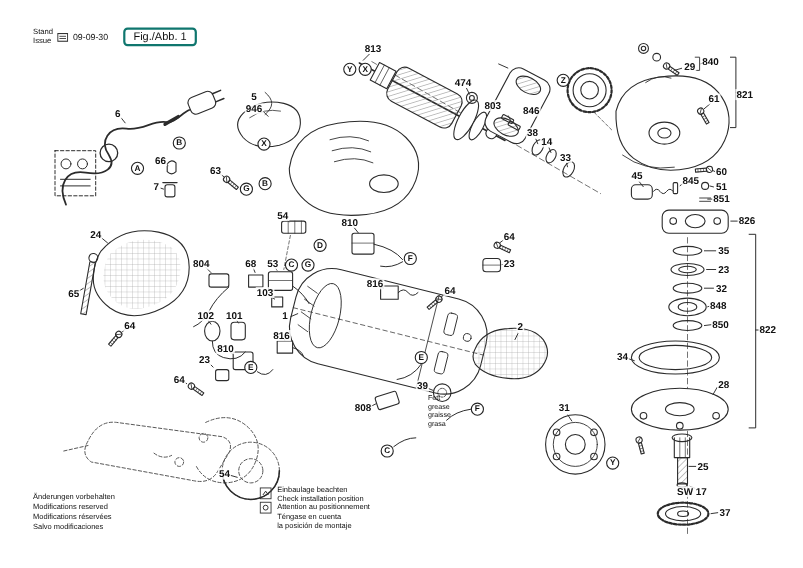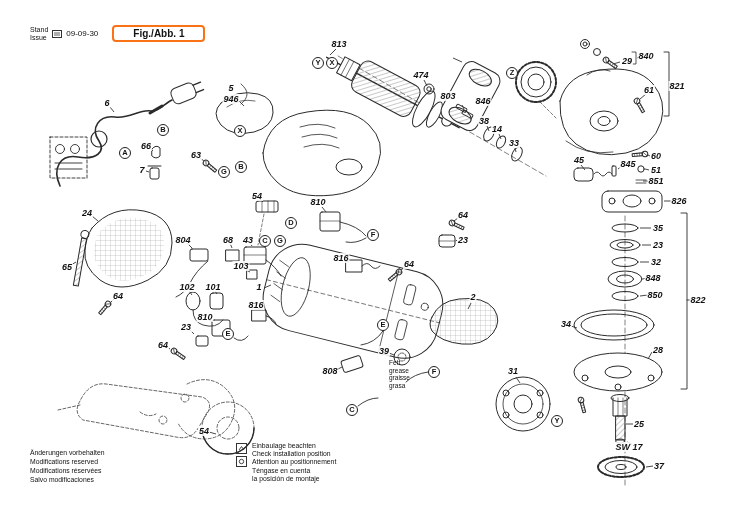--- a/index.html
+++ b/index.html
@@ -7,36 +7,36 @@
   .canvas {
     position:relative; width:730px; height:516px; background:#ffffff;
     font-family:"Liberation Sans", sans-serif; color:#111; overflow:hidden;
   }
   .layer { position:absolute; left:0; top:0; width:730px; height:516px; }
   svg.layer { pointer-events:none; }
   #leader-svg line { stroke:#333; stroke-width:0.9; }
   .callout {
     position:absolute; transform:translate(-50%,-50%);
     font-size:9px; font-weight:bold; white-space:nowrap; color:#111;
-    background:rgba(255,255,255,.85); padding:0 1px; line-height:10px;font-style:italic;
+    background:rgba(255,255,255,.85); padding:0 1px; line-height:10px;
   }
   .refletter {
     position:absolute; transform:translate(-50%,-50%);
     width:12px; height:12px; border:1px solid #222; border-radius:50%;
     font-size:7.5px; font-weight:bold; line-height:10px; text-align:center;
     background:#fff; display:flex; align-items:center; justify-content:center;
   }
   .header { position:absolute; left:30px; top:22px; }
   .partnum { font-size:9.5px; font-weight:bold; letter-spacing:.3px; }
   .stamp-row { display:flex; align-items:center; gap:4px; margin-top:3px; }
   .stamp-col { font-size:7px; line-height:8px; }
   .stamp-date { font-size:8px; }
   .figbox {
-    display:inline-block; border:2px solid #f97316; border-radius:4px;
-    padding:1px 19px; font-size:10px; font-weight:bold; margin-left:10px;
+    display:inline-block; border:2px solid #0f766e; border-radius:4px;
+    padding:1px 7px; font-size:10px; font-weight:normal; margin-left:10px;
   }
   .notes-left { position:absolute; left:30px; top:448px; font-size:6.8px; line-height:9px; }
   .notes-left span, .notes-center .txt span, .grease span { display:block; }
   .notes-center { position:absolute; left:236px; top:442px; display:flex; gap:5px; }
   .noteicons { display:flex; flex-direction:column; gap:2px; padding-top:1px; }
   .notes-center .txt { font-size:6.8px; line-height:8.2px; }
   .grease { position:absolute; left:389px; top:359px; font-size:6.5px; line-height:7.6px; }
 </style>
 </head>
 <body>
@@ -417,21 +417,21 @@
       <span class="callout" style="left: 341px; top: 258px;">816</span>
       <span class="callout" style="left: 463px; top: 215px;">64</span>
       <span class="callout" style="left: 463px; top: 240px;">23</span>
       <span class="callout" style="left: 409px; top: 264px;">64</span>
       <span class="callout" style="left: 259px; top: 287px;">1</span>
       <span class="callout" style="left: 241px; top: 266px; text-align: right;">103</span>
       <span class="callout" style="left: 187px; top: 287px;">102</span>
       <span class="callout" style="left: 213px; top: 287px;">101</span>
       <span class="callout" style="left: 183px; top: 240px;">804</span>
       <span class="callout" style="left: 228px; top: 240px;">68</span>
-      <span class="callout" style="left: 248px; top: 240px;">43</span>
+      <span class="callout" style="left: 248px; top: 240px;">53</span>
       <span class="callout" style="left: 257px; top: 196px;">54</span>
       <span class="callout" style="left: 87px; top: 213px;">24</span>
       <span class="callout" style="left: 67px; top: 267px;">65</span>
       <span class="callout" style="left: 118px; top: 296px;">64</span>
       <span class="callout" style="left: 107px; top: 103px;">6</span>
       <span class="callout" style="left: 146px; top: 146px;">66</span>
       <span class="callout" style="left: 196px; top: 155px;">63</span>
       <span class="callout" style="left: 142px; top: 170px;">7</span>
       <span class="callout" style="left: 231px; top: 88px;">5</span>
       <span class="callout" style="left: 231px; top: 99px;">946</span>

